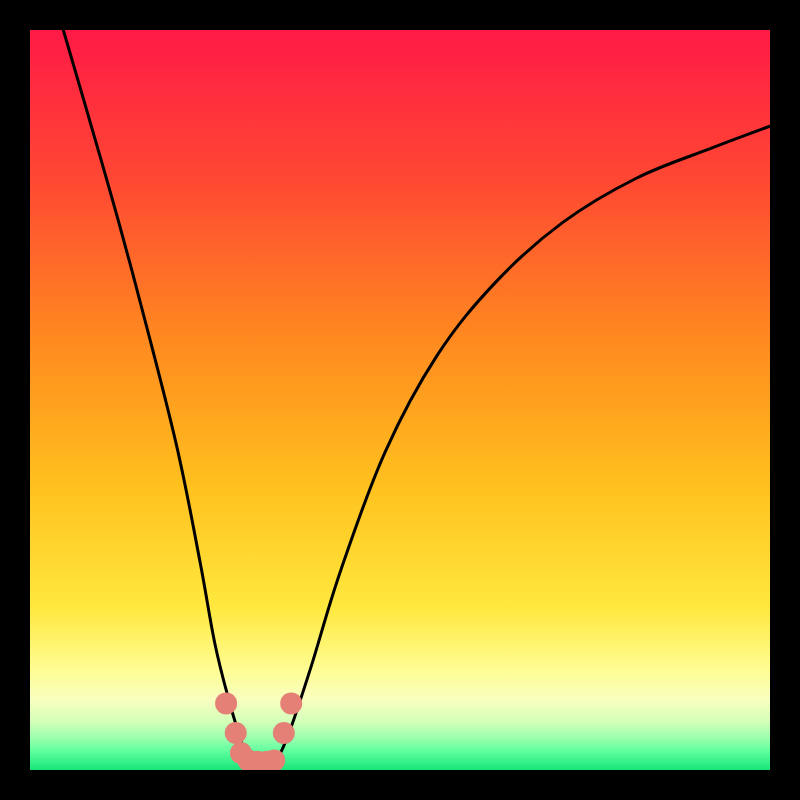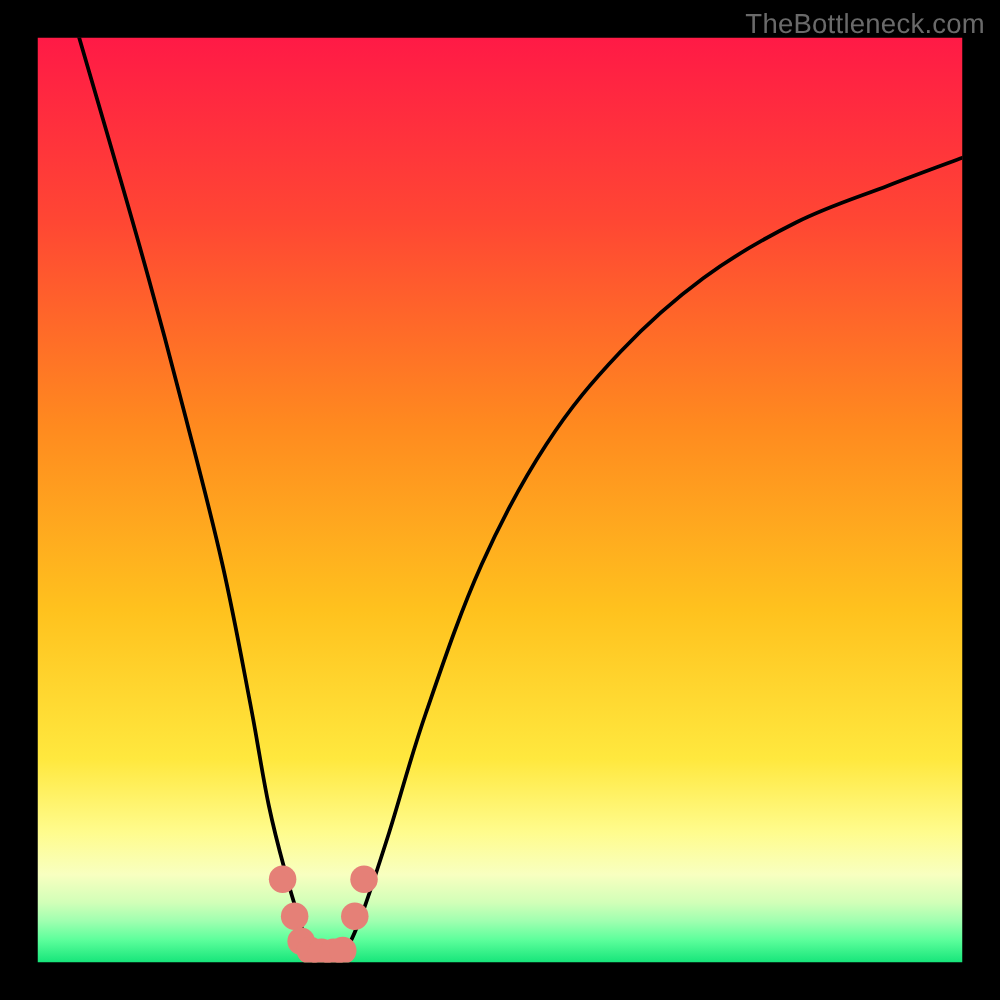--- a/index.html
+++ b/index.html
@@ -87,14 +87,13 @@
           <circle cx="227.18" cy="731.86" r="11" fill="#e58077" stroke="#c45a55" stroke-width="0"></circle>
           <circle cx="236.8" cy="731.86" r="11" fill="#e58077" stroke="#c45a55" stroke-width="0"></circle>
           <circle cx="244.20000000000002" cy="730.38" r="11" fill="#e58077" stroke="#c45a55" stroke-width="0"></circle>
           <circle cx="253.82" cy="703" r="11" fill="#e58077" stroke="#c45a55" stroke-width="0"></circle>
           <circle cx="261.21999999999997" cy="673.4" r="11" fill="#e58077" stroke="#c45a55" stroke-width="0"></circle>
         </g>
     </svg>
 
   </div>
 
-  <div class="watermark">TheBottleneck.com</div>
 </div>
 
 </body></html>

